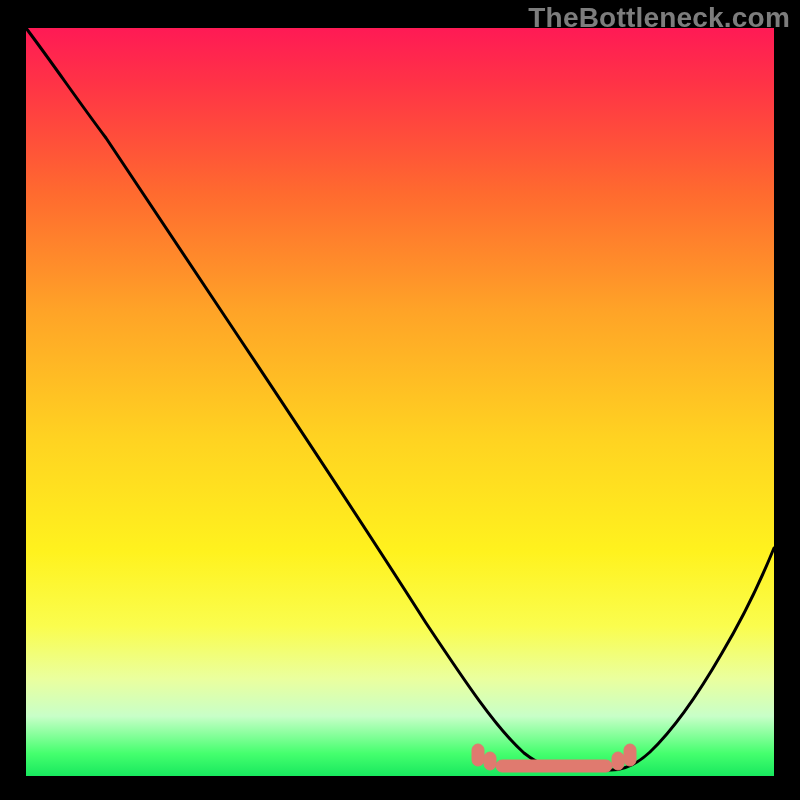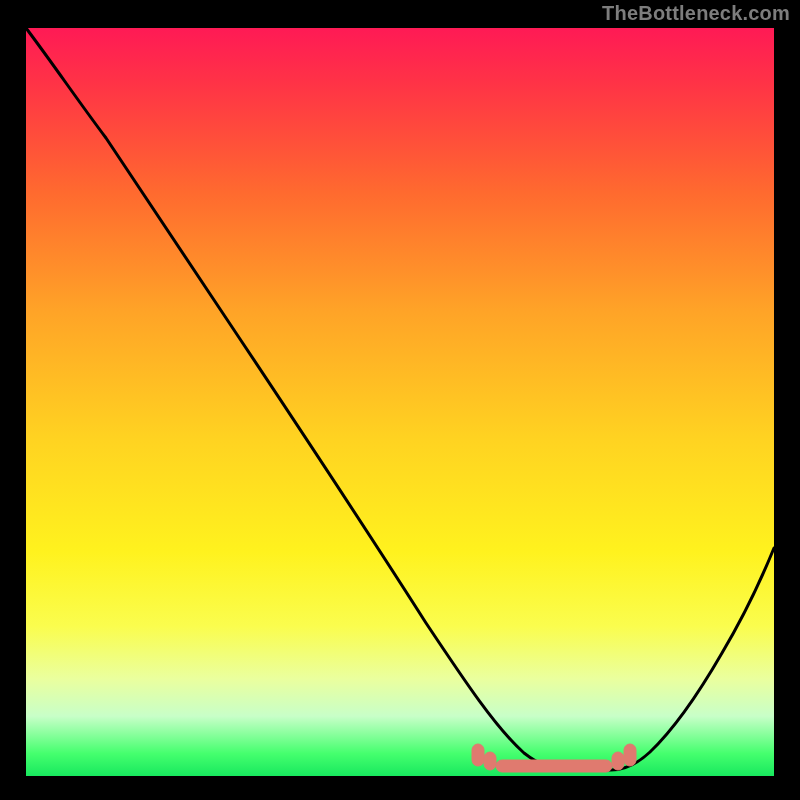--- a/index.html
+++ b/index.html
@@ -15,21 +15,21 @@
     position: relative;
     width: 800px;
     height: 800px;
     background: #000;
   }
   .attrib {
     position: absolute;
     top: 2px;
     right: 10px;
     color: #7d7d7d;
-    font-size: 20px;
+    font-size: 28px;
     font-weight: 600;
     letter-spacing: 0.2px;
   }
   .panel {
     position: absolute;
     left: 26px;
     top: 28px;
     width: 748px;
     height: 748px;
   }

